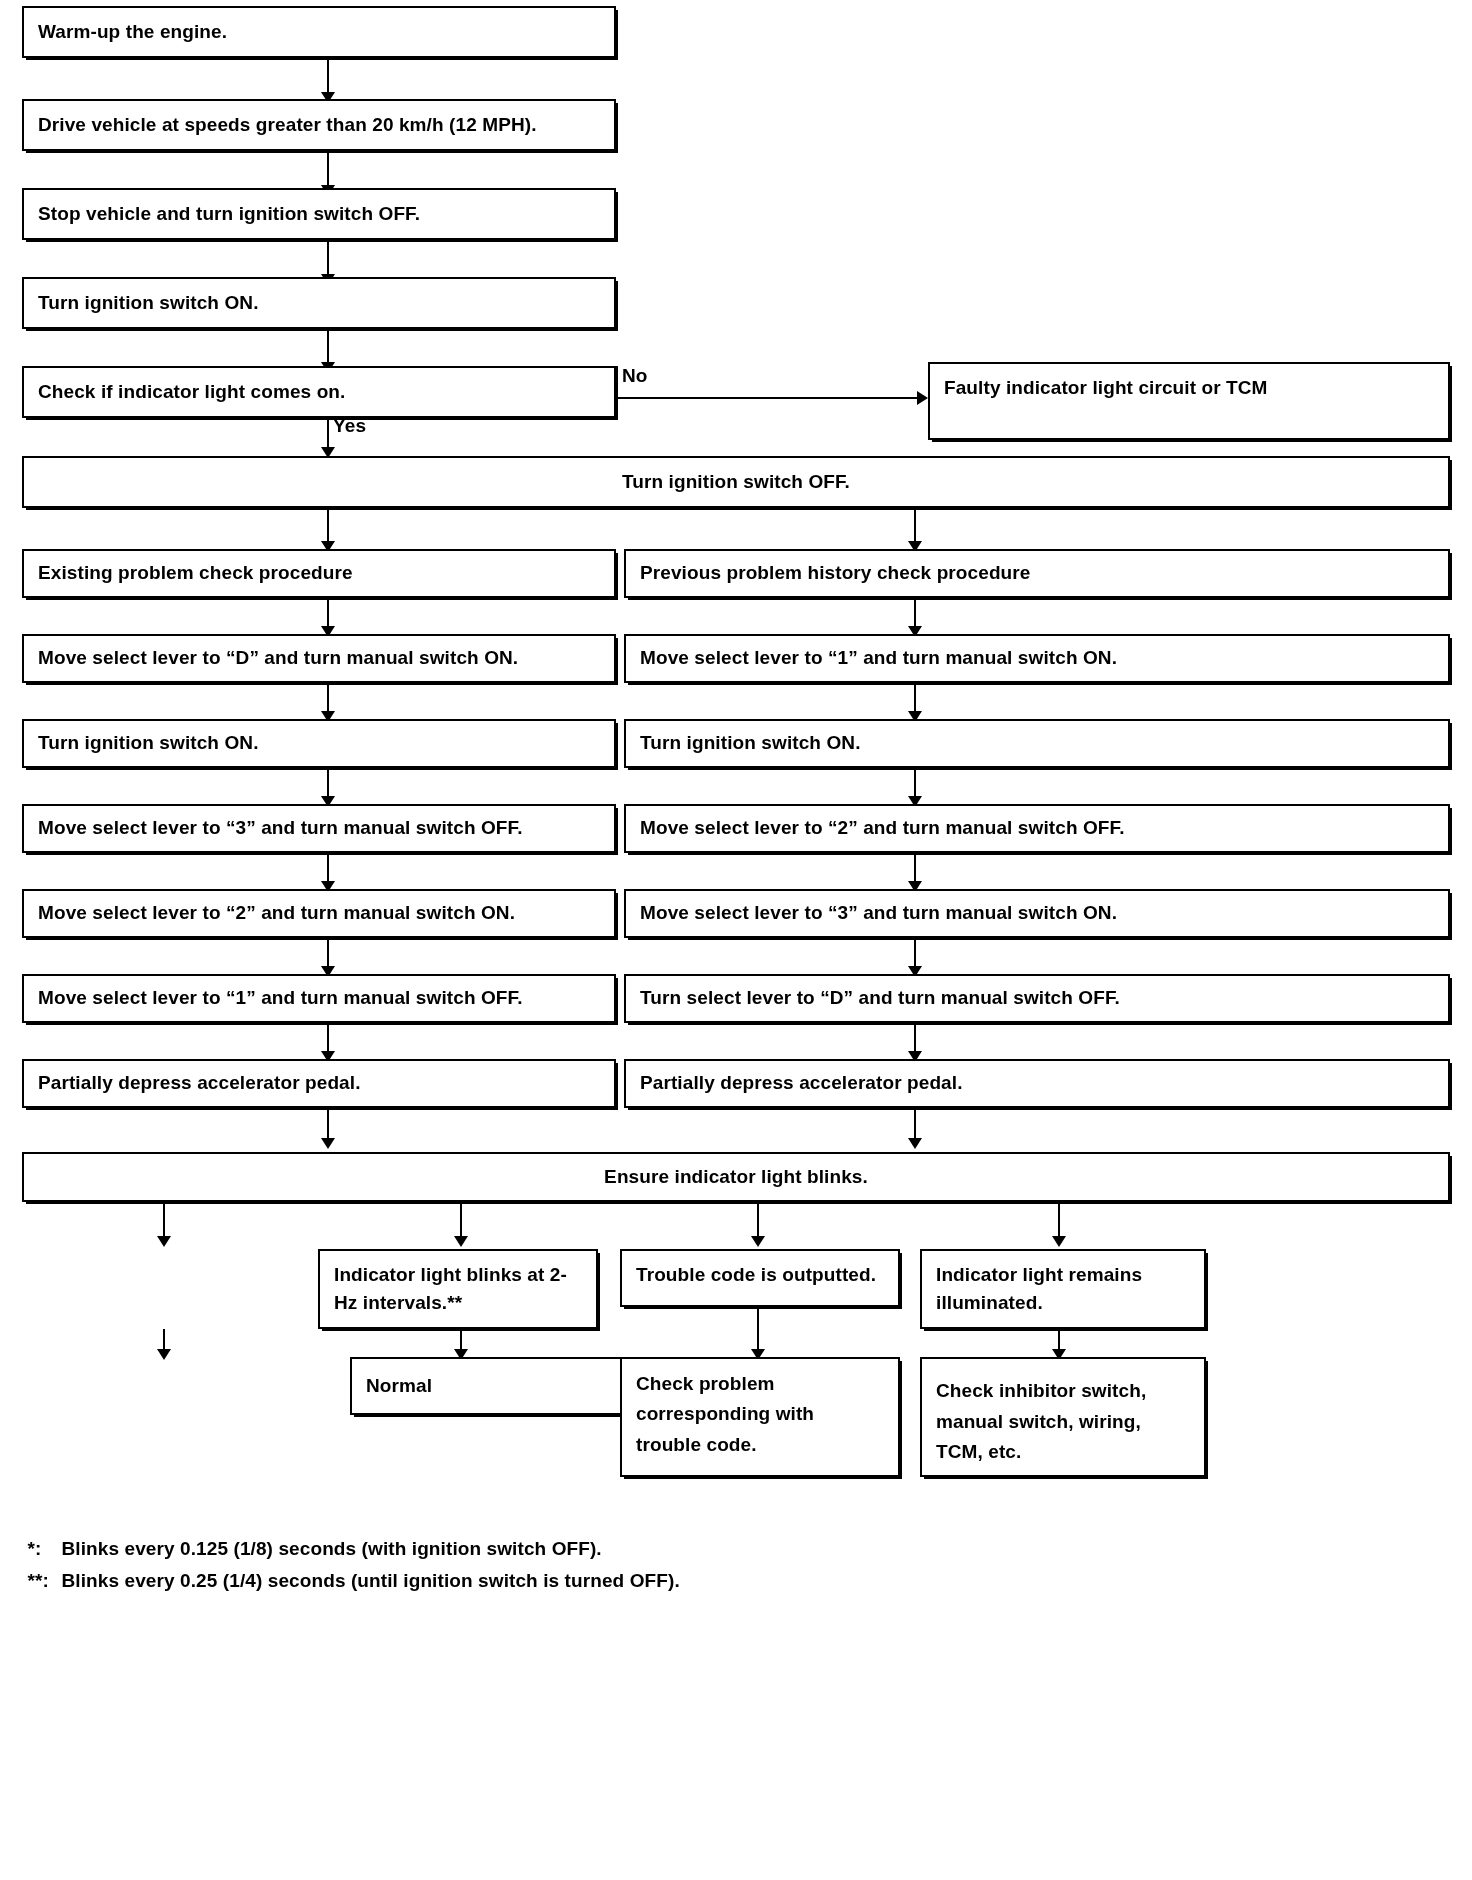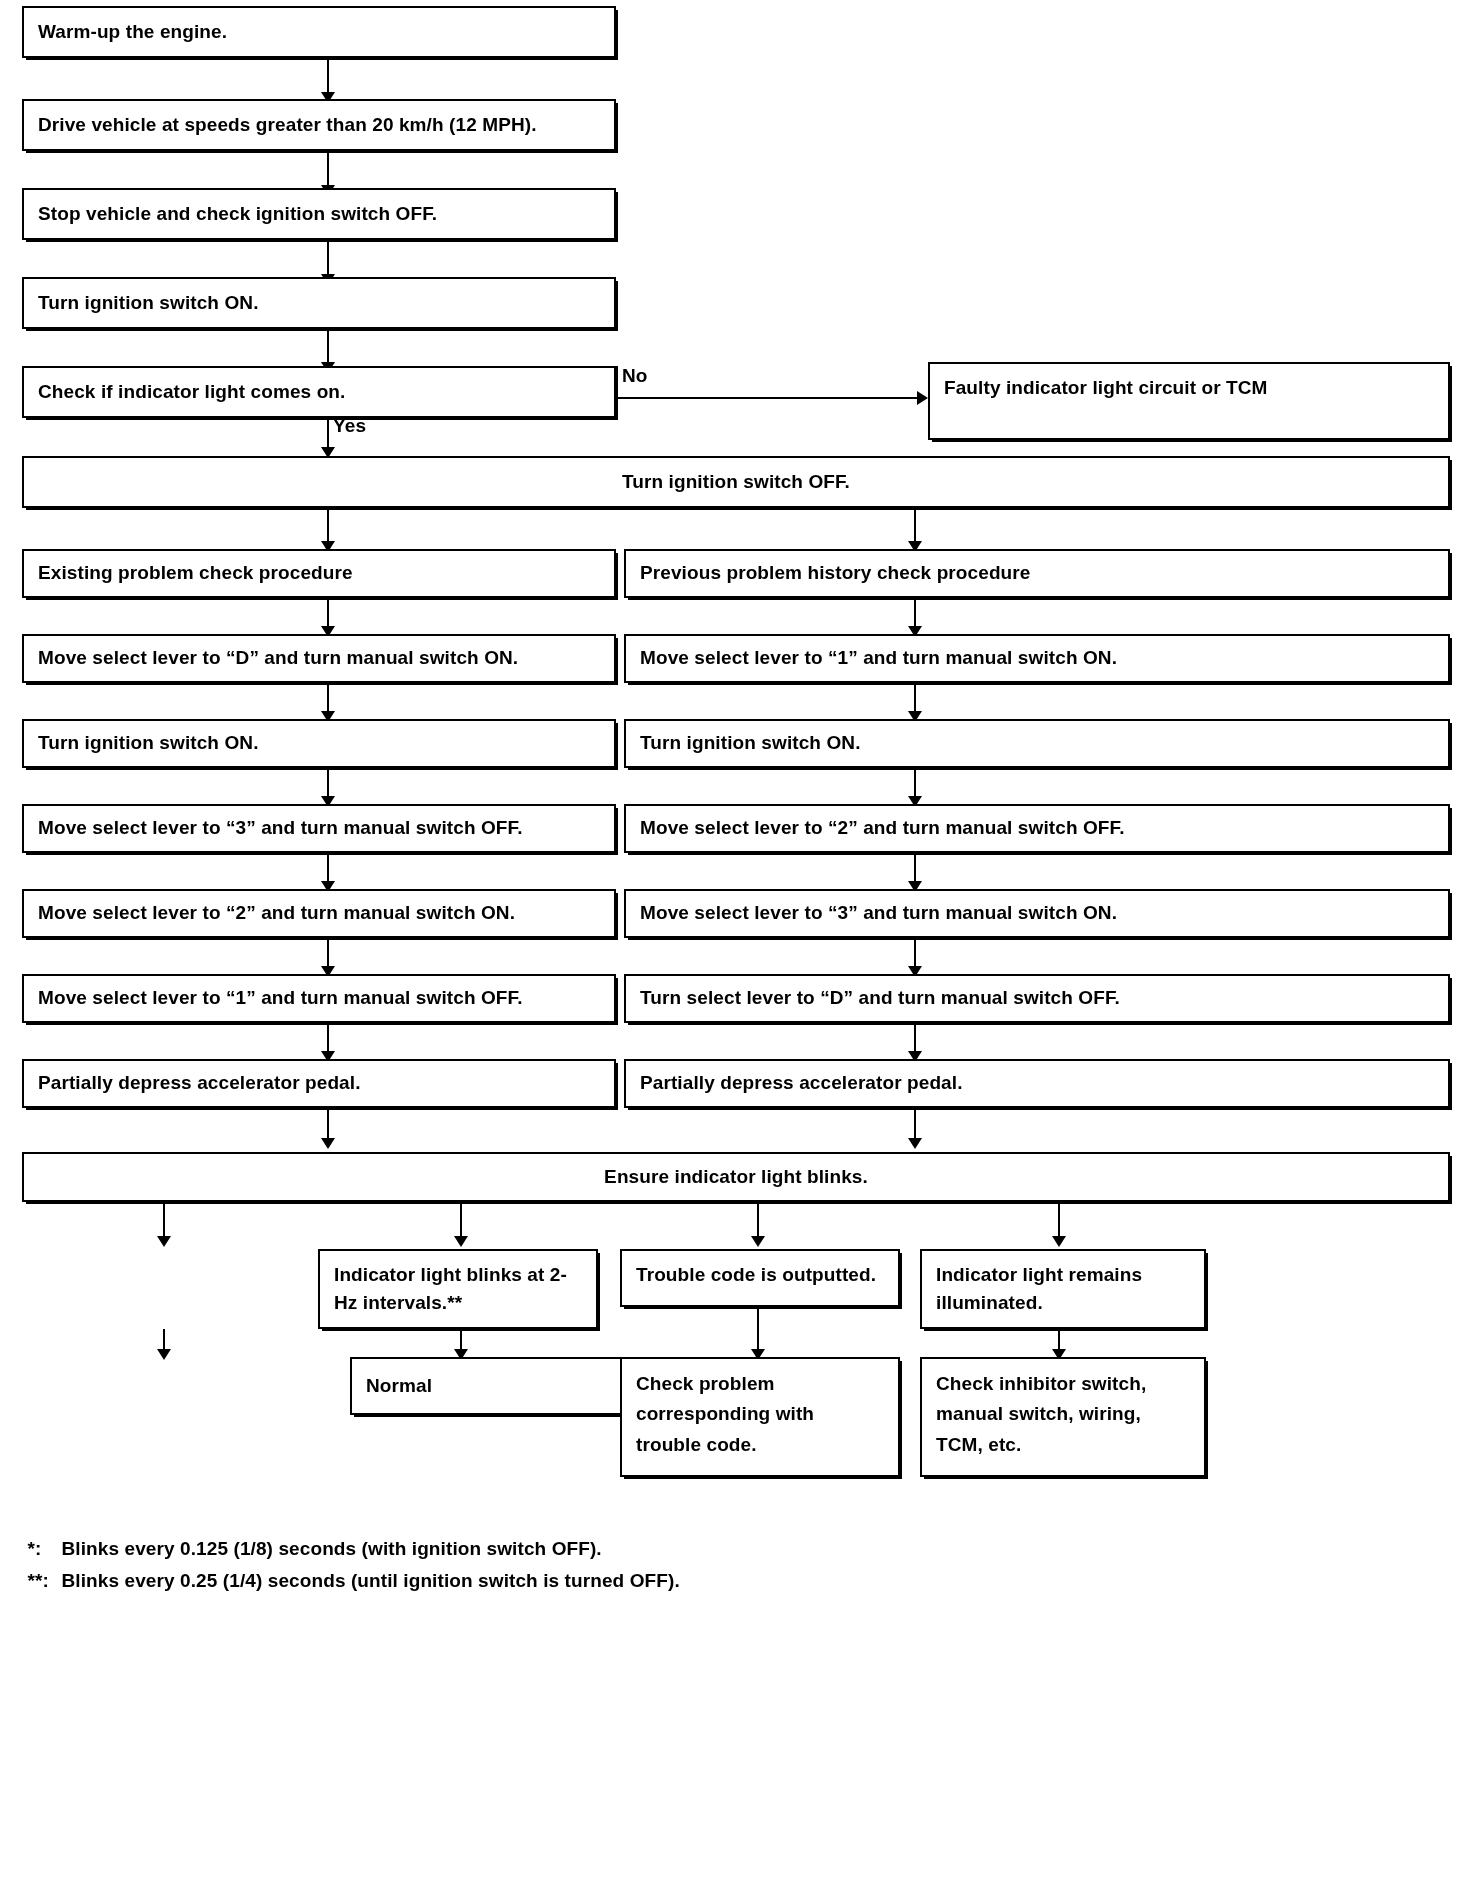--- a/index.html
+++ b/index.html
@@ -63,21 +63,21 @@
   <div class="vline" style="left:327px;top:58px;height:42px;"></div>
   <div class="arrowdown" style="left:321px;top:92px;"></div>
 
   <div class="box" style="left:22px;top:99px;width:594px;height:52px;">
     <span>Drive vehicle at speeds greater than 20 km/h (12 MPH).</span>
   </div>
   <div class="vline" style="left:327px;top:151px;height:42px;"></div>
   <div class="arrowdown" style="left:321px;top:185px;"></div>
 
   <div class="box" style="left:22px;top:188px;width:594px;height:52px;">
-    <span>Stop vehicle and check ignition switch OFF.</span>
+    <span>Stop vehicle and turn ignition switch OFF.</span>
   </div>
   <div class="vline" style="left:327px;top:240px;height:42px;"></div>
   <div class="arrowdown" style="left:321px;top:274px;"></div>
 
   <div class="box" style="left:22px;top:277px;width:594px;height:52px;">
     <span>Turn ignition switch ON.</span>
   </div>
   <div class="vline" style="left:327px;top:329px;height:41px;"></div>
   <div class="arrowdown" style="left:321px;top:362px;"></div>
 
@@ -222,21 +222,21 @@
   <div class="arrowdown" style="left:751px;top:1349px;"></div>
   <div class="vline" style="left:1058px;top:1329px;height:28px;"></div>
   <div class="arrowdown" style="left:1052px;top:1349px;"></div>
 
   <div class="box" style="left:318px;top:1357px;width:280px;height:58px;margin-left:32px;">
     <span>Normal</span>
   </div>
   <div class="box top" style="left:620px;top:1357px;width:280px;height:120px;line-height:1.6;">
     <span>Check problem corresponding with trouble code.</span>
   </div>
-  <div class="box top" style="left:920px;top:1357px;width:286px;height:120px;line-height:1.6;">
+  <div class="box top" style="left:920px;top:1357px;width:286px;height:120px;line-height:1.6;align-items:center;">
     <span>Check inhibitor switch, manual switch, wiring, TCM, etc.</span>
   </div>
 
   <div class="footnote" style="left:6px;top:1516px;">
     <span class="fn-mark">*:</span><span>Blinks every 0.125 (1/8) seconds (with ignition switch OFF).</span>
   </div>
   <div class="footnote" style="left:6px;top:1548px;">
     <span class="fn-mark">**:</span><span>Blinks every 0.25 (1/4) seconds (until ignition switch is turned OFF).</span>
   </div>
 

